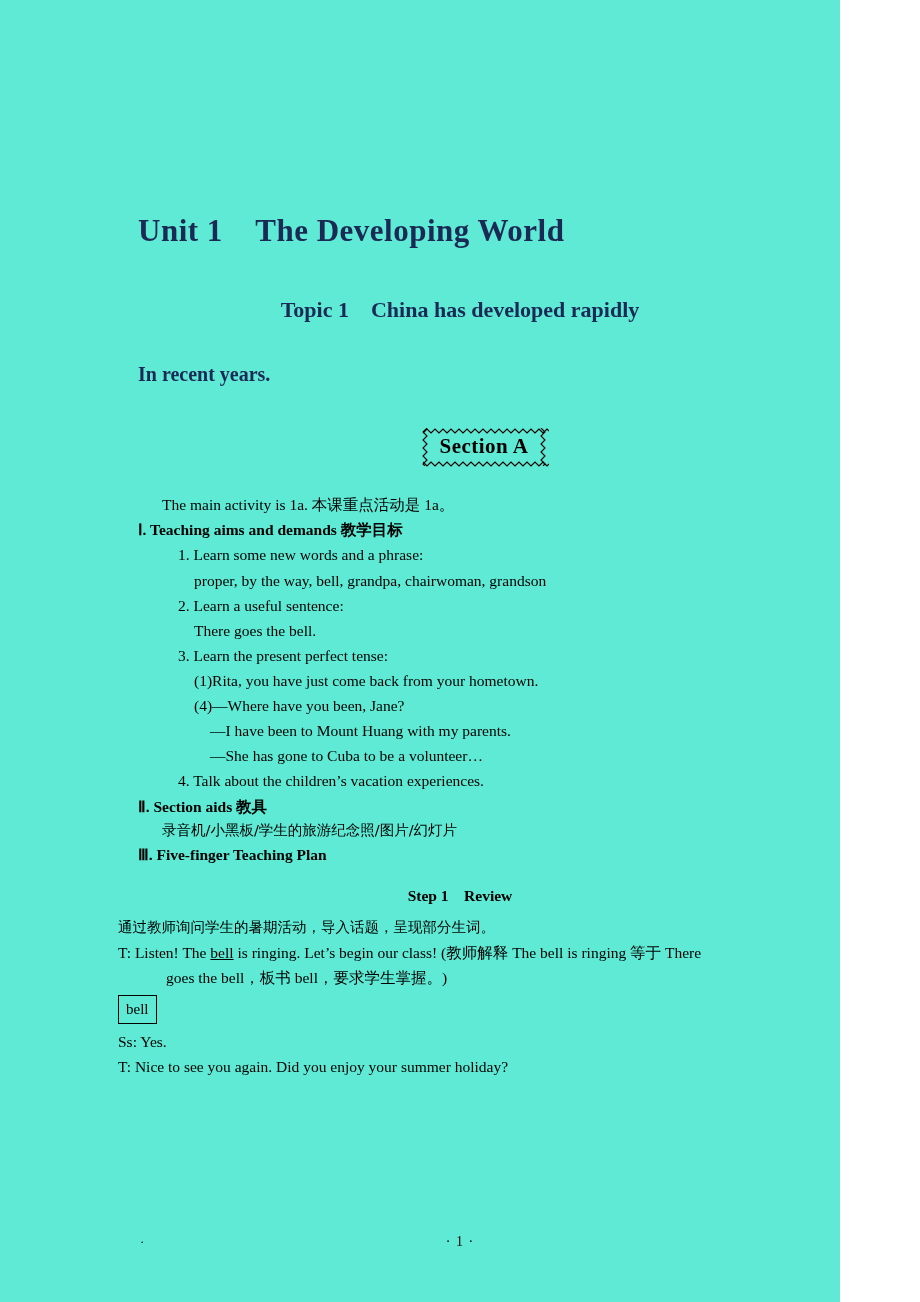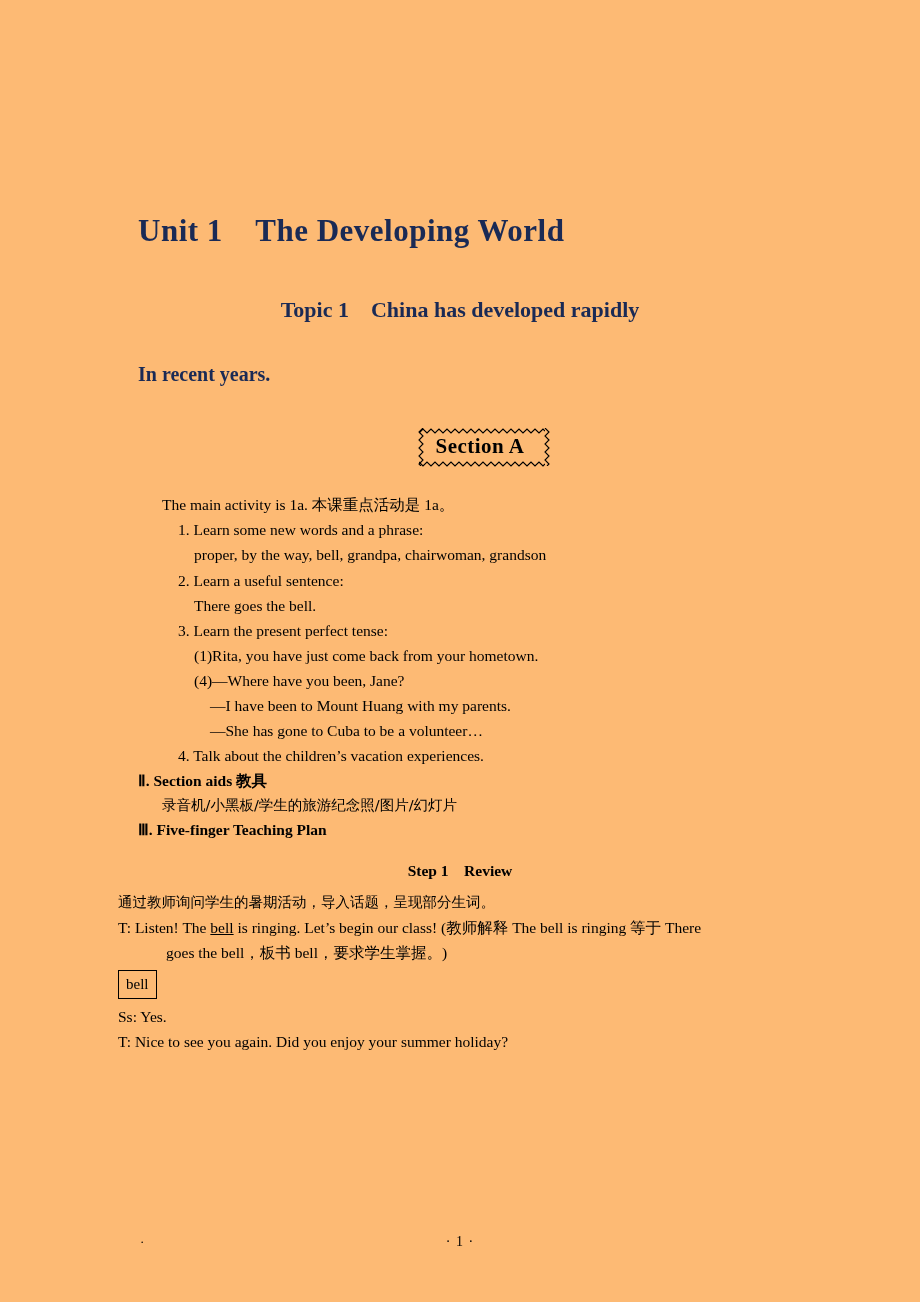--- a/index.html
+++ b/index.html
@@ -2,23 +2,23 @@
 <html><head>
 <meta charset="utf-8">
 <style>
   html, body {
     margin: 0;
     padding: 0;
     background: #ffffff;
   }
   .page {
     position: relative;
-    width: 920px;
+    width: 840px;
     height: 1302px;
-    background: #fdba74;
+    background: #5eead4;
     font-family: "Liberation Serif", serif;
     color: #000000;
     overflow: hidden;
   }
   .content {
     position: absolute;
     left: 138px;
     top: 0;
     width: 644px;
   }
@@ -51,21 +51,21 @@
   }
 
   
   .section-wrap {
     margin-top: 42px;
     display: flex;
     justify-content: center;
   }
   .section-box {
     position: relative;
-    padding: 6px 24px 7px 16px;
+    padding: 6px 16px 7px 16px;
     font-weight: bold;
     font-size: 21px;
     color: #000;
     letter-spacing: 0.5px;
     margin-left: 48px;
   }
   .zz {
     position: absolute;
     display: block;
     overflow: hidden;
@@ -170,20 +170,21 @@
             </svg>
         </span>
         <span>Section A</span>
       </div>
     </div>
 
     <div class="body">
 
       <div class="ind1 mixed">The main activity is 1a.  本课重点活动是 1a。</div>
 
+      <div class="row-head">Ⅰ. Teaching aims and demands  教学目标</div>
       <div class="ind2">1. Learn some new words and a phrase:</div>
       <div class="ind3">proper, by the way, bell, grandpa, chairwoman, grandson</div>
       <div class="ind2">2. Learn a useful sentence:</div>
       <div class="ind3">There goes the bell.</div>
       <div class="ind2">3. Learn the present perfect tense:</div>
       <div class="ind3">(1)Rita, you have just come back from your hometown.</div>
       <div class="ind3">(4)—Where have you been, Jane?</div>
       <div class="ind4">—I have been to Mount Huang with my parents.</div>
       <div class="ind4">—She has gone to Cuba to be a volunteer…</div>
       <div class="ind2">4. Talk about the children’s vacation experiences.</div>

